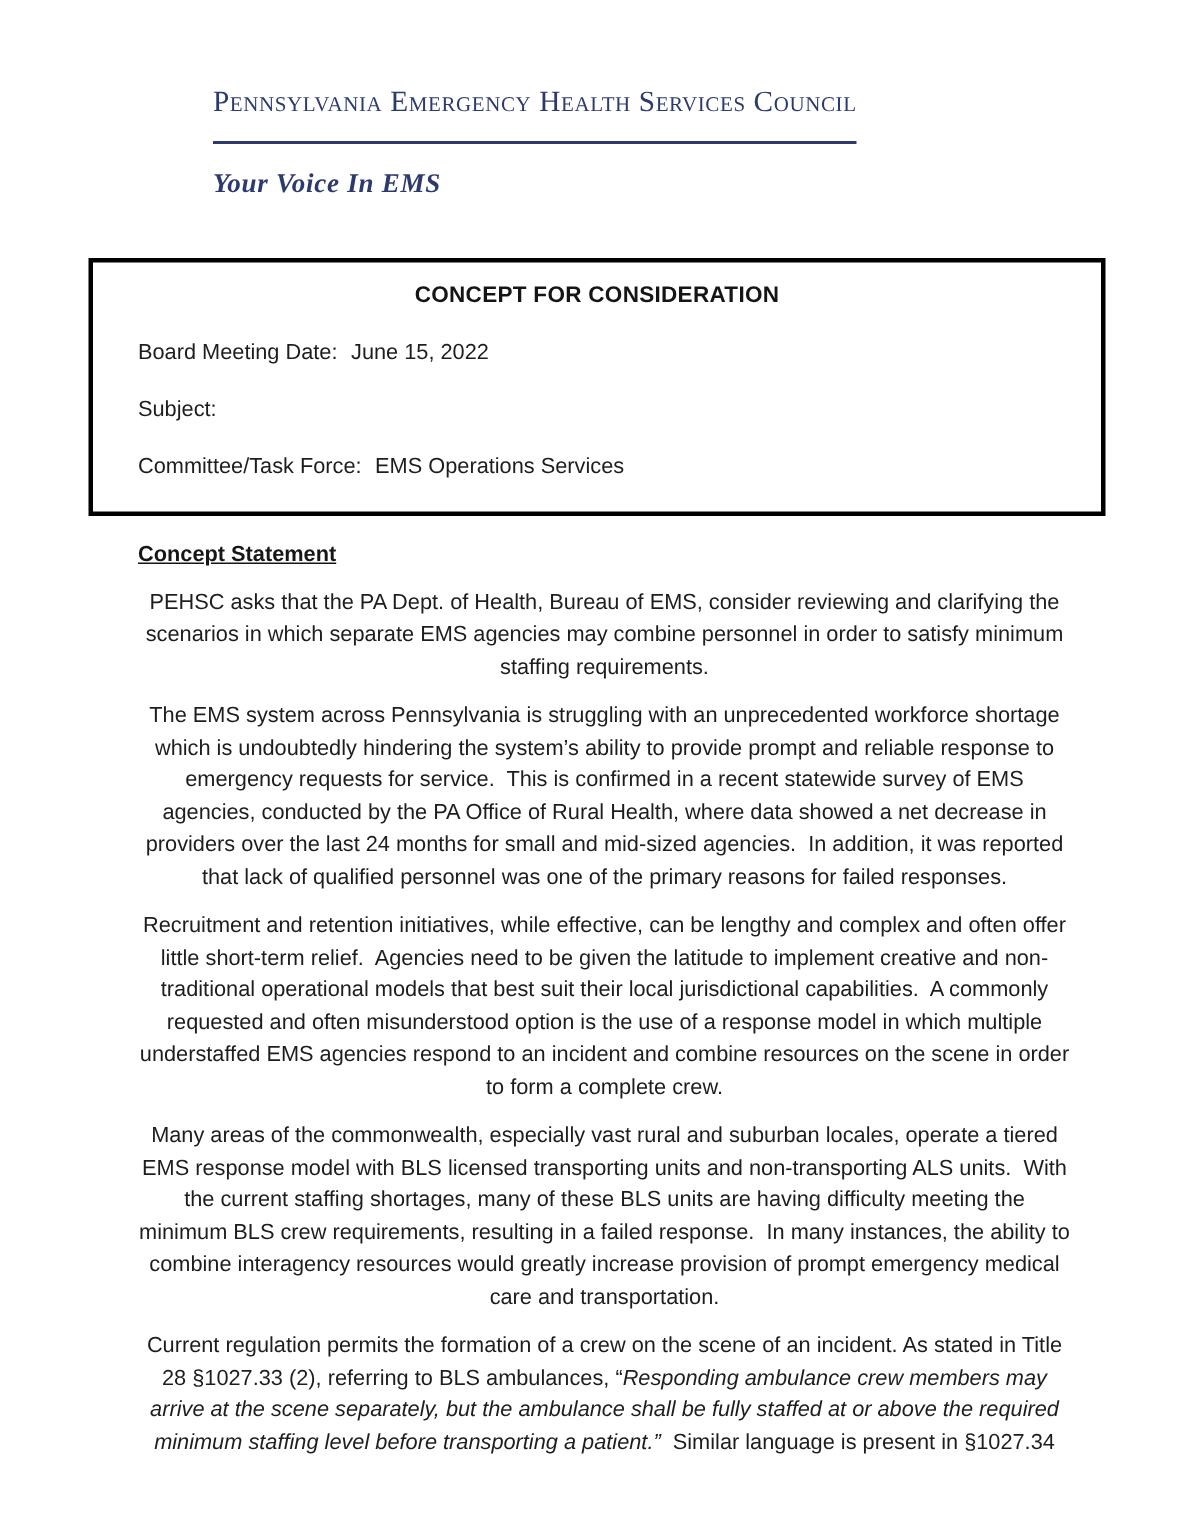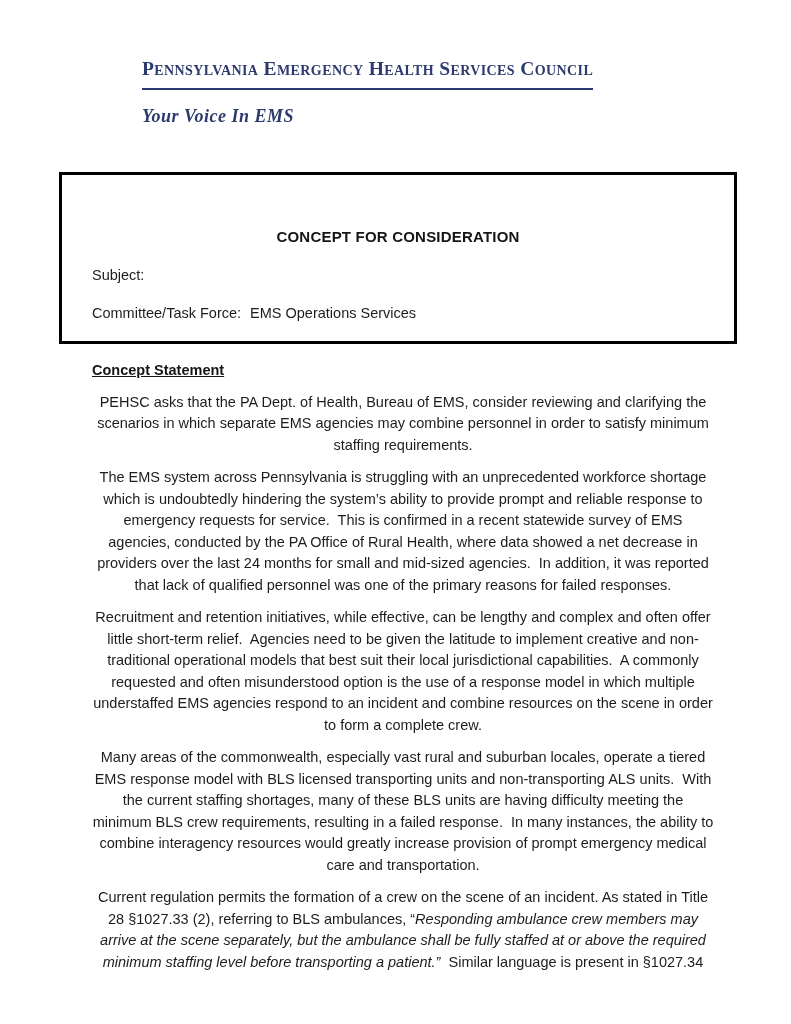--- a/index.html
+++ b/index.html
@@ -19,26 +19,26 @@
     left: 138px;
     top: 44px;
     display: flex;
     align-items: flex-start;
   }
   .logo-wrap { width: 118px; height: 96px; flex: 0 0 auto; }
   .masthead-text { padding-top: 14px; margin-left: 4px; }
   .org-name {
     font-family: "Liberation Serif", serif;
     font-variant: small-caps;
-    font-weight: bold;
+    font-weight: normal;
     font-size: 19.5px;
     letter-spacing: 0.4px;
     color: #2c3a6e;
     display: inline-block;
-    padding-bottom: 8px;
+    padding-bottom: 14px;
     border-bottom: 2.5px solid #2c3a6e;
     white-space: nowrap;
   }
   .tagline {
     font-family: "Liberation Serif", serif;
     font-weight: bold;
     font-style: italic;
     font-size: 18px;
     color: #2c3a6e;
     margin-top: 16px;
@@ -56,21 +56,20 @@
     padding: 11px 30px 0 30px;
     background: #ffffff;
   }
   .box-title {
     text-align: center;
     font-weight: bold;
     font-size: 15px;
     letter-spacing: 0.2px;
     line-height: 22px;
     color: #151515;
-    margin-top: 40px;
   }
   .box-row {
     display: flex;
     margin-top: 16px;
     font-size: 14.5px;
     line-height: 22px;
     white-space: pre;
   }
   .box-label { white-space: pre; }
   .box-value { white-space: pre; margin-left: 9px; }
@@ -109,20 +108,24 @@
   <header class="masthead">
     <div class="masthead-text">
       <div class="org-name">Pennsylvania Emergency Health Services Council</div>
       <div class="tagline">Your Voice In EMS</div>
     </div>
   </header>
 
   <section class="concept-box">
     <div class="box-title">CONCEPT FOR CONSIDERATION</div>
 
+    <div class="box-row">
+      <span class="box-label">Board Meeting Date:</span>
+      <span class="box-value">June 15, 2022</span>
+    </div>
 
     <div class="box-row">
       <span class="box-label">Subject:</span>
     </div>
 
     <div class="box-row">
       <span class="box-label">Committee/Task Force:</span>
       <span class="box-value">EMS Operations Services</span>
     </div>
   </section>

